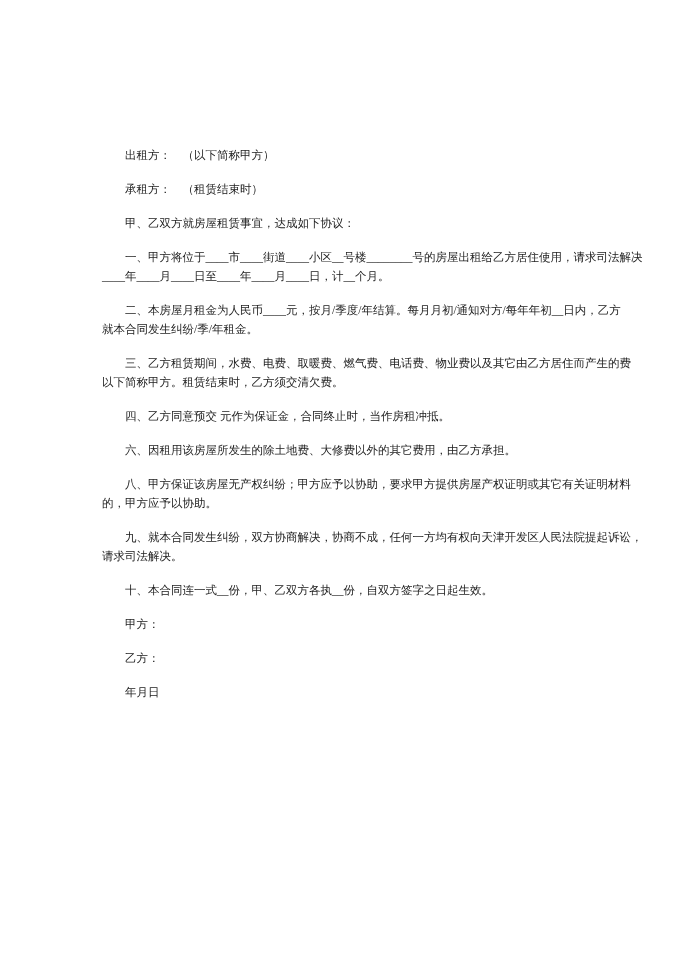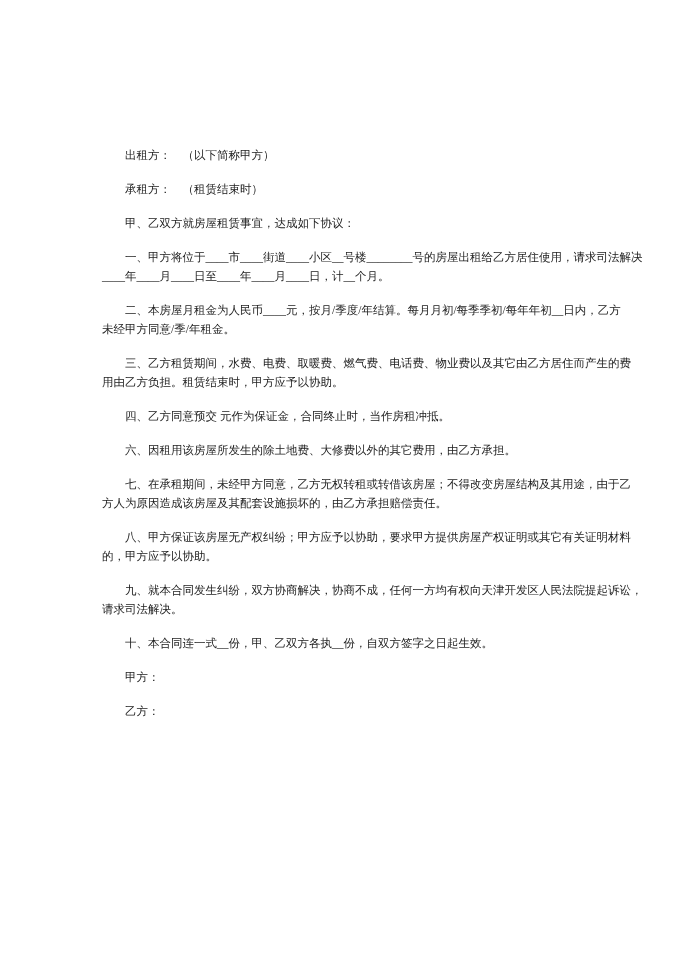--- a/index.html
+++ b/index.html
@@ -54,42 +54,38 @@
     <div class="para">
       <span class="ln first">甲、乙双方就房屋租赁事宜，达成如下协议：</span>
     </div>
 
     <div class="para">
       <span class="ln first">一、甲方将位于____市____街道____小区__号楼________号的房屋出租给乙方居住使用，请求司法解决</span>
       <span class="ln">____年____月____日至____年____月____日，计__个月。</span>
     </div>
 
     <div class="para">
-      <span class="ln first">二、本房屋月租金为人民币____元，按月/季度/年结算。每月月初/每季季初/每年年初__日内，乙方</span>
-      <span class="ln">未经甲方同意/季/年租金。</span>
+      <span class="ln first">二、本房屋月租金为人民币____元，按月/季度/年结算。每月月初/通知对方/每年年初__日内，乙方</span>
+      <span class="ln">就本合同发生纠纷/季/年租金。</span>
     </div>
 
     <div class="para">
       <span class="ln first">三、乙方租赁期间，水费、电费、取暖费、燃气费、电话费、物业费以及其它由乙方居住而产生的费</span>
-      <span class="ln">用由乙方负担。租赁结束时，甲方应予以协助。</span>
+      <span class="ln">以下简称甲方。租赁结束时，乙方须交清欠费。</span>
     </div>
 
     <div class="para">
       <span class="ln first">四、乙方同意预交 元作为保证金，合同终止时，当作房租冲抵。</span>
     </div>
 
 
     <div class="para">
       <span class="ln first">六、因租用该房屋所发生的除土地费、大修费以外的其它费用，由乙方承担。</span>
     </div>
 
-    <div class="para">
-      <span class="ln first">七、在承租期间，未经甲方同意，乙方无权转租或转借该房屋；不得改变房屋结构及其用途，由于乙</span>
-      <span class="ln">方人为原因造成该房屋及其配套设施损坏的，由乙方承担赔偿责任。</span>
-    </div>
 
     <div class="para">
       <span class="ln first">八、甲方保证该房屋无产权纠纷；甲方应予以协助，要求甲方提供房屋产权证明或其它有关证明材料</span>
       <span class="ln">的，甲方应予以协助。</span>
     </div>
 
     <div class="para">
       <span class="ln first">九、就本合同发生纠纷，双方协商解决，协商不成，任何一方均有权向天津开发区人民法院提起诉讼，</span>
       <span class="ln">请求司法解决。</span>
     </div>
@@ -99,15 +95,18 @@
     </div>
 
     <div class="para">
       <span class="ln first">甲方：</span>
     </div>
 
     <div class="para">
       <span class="ln first">乙方：</span>
     </div>
 
+    <div class="para">
+      <span class="ln first">年月日</span>
+    </div>
 
   </div>
 </div>
 
 </body></html>

